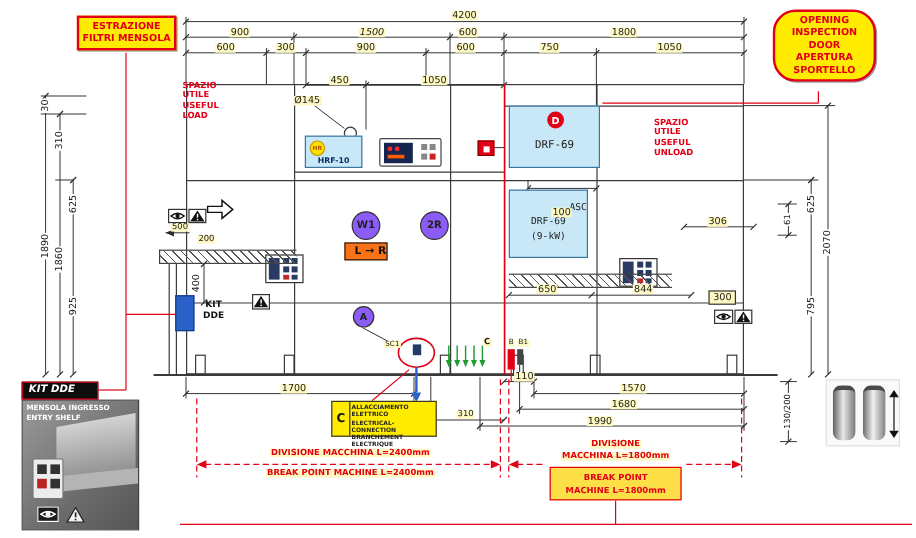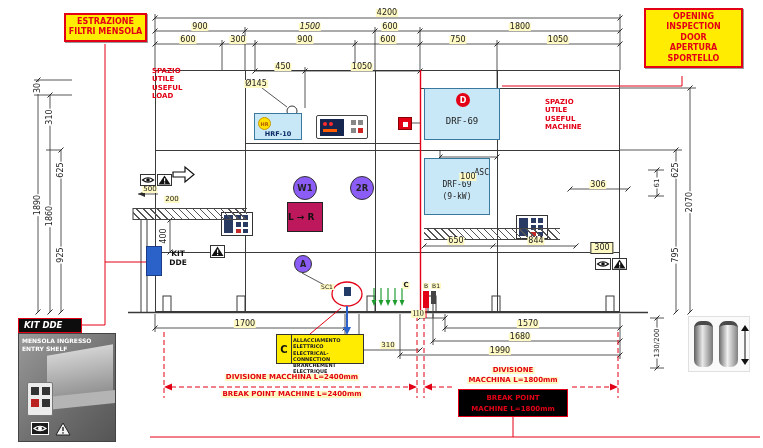--- a/index.html
+++ b/index.html
@@ -15,21 +15,21 @@
   .callout { position:absolute; background:#ffec00; border:2px solid #e30016; color:#e30016;
              font-weight:bold; text-align:center; font-size:8px; line-height:1.3; padding:2px 2px;
              z-index:4; box-shadow:1px 1px 0 #9a9a9a; }
   .note { position:absolute; color:#e30016; font-weight:bold; font-size:7px; line-height:1.18; z-index:3; }
   .bluebox { position:absolute; background:#c9e8f7; border:1px solid #3b78a0; z-index:2; }
   .circle-lbl { position:absolute; border:1px solid #333; border-radius:50%; background:#8b5cf6;
                 display:flex; align-items:center; justify-content:center; font-size:8.5px;
                 font-weight:bold; color:#222; z-index:3; }
   .hatch { position:absolute; border-top:1px solid #444; border-bottom:1px solid #444;
            background:repeating-linear-gradient(45deg, transparent 0 4px, #555 4px 5px); z-index:1; }
-  .divbox { position:absolute; border:1.5px solid #e30016; background:#000000; z-index:3;
+  .divbox { position:absolute; border:1.5px solid #e30016; background:#fde047; z-index:3;
             text-align:center; color:#e30016; font-weight:bold; font-size:7px; line-height:1.5; padding-top:3px; }
 </style>
 </head>
 <body>
 
 <div class="canvas">
 
   <svg width="763" height="448" viewBox="0 0 763 448" style="position:absolute;left:0;top:0;z-index:1">
 
     <g stroke="#3a3a3a" stroke-width="1" fill="none">
@@ -275,39 +275,39 @@
     </g>
   </svg>
 
   <div class="hatch" style="left:133px;top:208px;width:114px;height:12px;"></div>
   <div class="hatch" style="left:424px;top:228px;width:136px;height:12px;"></div>
 
   <div class="callout" style="left:64px;top:13px;width:83px;">
     <div>ESTRAZIONE</div>
     <div>FILTRI MENSOLA</div>
   </div>
-  <div class="callout" style="left:644px;top:8px;width:99px;">
+  <div class="callout" style="left:644px;top:8px;width:86px;border-radius:19px;">
     <div>OPENING</div>
     <div>INSPECTION</div>
     <div>DOOR</div>
     <div>APERTURA</div>
     <div>SPORTELLO</div>
   </div>
 
   <div class="note" style="left:152px;top:67px;">
     <div>SPAZIO</div>
       <div>UTILE</div>
     <div>USEFUL</div>
       <div>LOAD</div>
   </div>
   <div class="note" style="left:545px;top:98px;">
     <div>SPAZIO</div>
       <div>UTILE</div>
     <div>USEFUL</div>
-      <div>MACHINE</div>
+      <div>UNLOAD</div>
   </div>
 
   <div class="dim" style="left:387px;top:9px;">4200</div>
   <div class="dim" style="left:200px;top:23px;">900</div>
   <div class="dim" style="left:310px;top:23px;font-style:italic;">1500</div>
   <div class="dim" style="left:390px;top:23px;">600</div>
   <div class="dim" style="left:520px;top:23px;">1800</div>
   <div class="dim" style="left:188px;top:36px;">600</div>
   <div class="dim" style="left:238px;top:36px;">300</div>
   <div class="dim" style="left:305px;top:36px;">900</div>
@@ -318,21 +318,21 @@
   <div class="dim" style="left:362px;top:63px;">1050</div>
   <div class="dim" style="left:256px;top:80px;">Ø145</div>
   <div class="dim t7" style="left:150px;top:186px;">500</div>
   <div class="dim t7" style="left:172px;top:196px;">200</div>
   <div class="dim" style="left:468px;top:148px;margin-top:25px;">100</div>
   <div class="dim" style="left:598px;top:181px;">306</div>
   <div class="dim" style="left:456px;top:237px;">650</div>
   <div class="dim" style="left:536px;top:237px;">844</div>
   <div class="dim" style="left:602px;top:242px;border:1px solid #333;padding:1px 3px;">300</div>
   <div class="dim" style="left:245px;top:320px;">1700</div>
-  <div class="dim" style="left:418px;top:310px;font-family:Liberation Serif, serif;">110</div>
+  <div class="dim" style="left:437px;top:310px;">110</div>
   <div class="dim" style="left:528px;top:320px;">1570</div>
   <div class="dim" style="left:520px;top:333px;">1680</div>
   <div class="dim" style="left:500px;top:347px;">1990</div>
   <div class="dim t7" style="left:352px;top:342px;">55</div>
   <div class="dim t7" style="left:388px;top:342px;">310</div>
 
   <div class="dimv" style="left:38px;top:88px;">30</div>
   <div class="dimv" style="left:50px;top:117px;">310</div>
   <div class="dimv" style="left:61px;top:170px;">625</div>
   <div class="dimv" style="left:38px;top:205px;">1890</div>
@@ -384,21 +384,21 @@
   <div class="circle-lbl" style="left:293px;top:176px;width:24px;height:24px;">
     <span>W1</span>
   </div>
   <div class="circle-lbl" style="left:350px;top:176px;width:24px;height:24px;">
     <span>2R</span>
   </div>
   <div class="circle-lbl" style="left:294px;top:255px;width:18px;height:18px;font-size:8px;">
     <span>A</span>
   </div>
 
-  <div style="position:absolute;left:287px;top:202px;width:36px;height:30px;border:1.5px solid #222;background:#be185d;z-index:3;display:flex;align-items:center;justify-content:flex-start;">
+  <div style="position:absolute;left:287px;top:202px;width:36px;height:15px;border:1.5px solid #222;background:#f97316;z-index:3;display:flex;align-items:center;justify-content:flex-end;">
     <span style="font-size:9px;font-weight:bold;color:#111;">L → R</span>
   </div>
 
   <div style="position:absolute;left:146px;top:246px;width:16px;height:30px;background:#2b62c9;border:1px solid #1a3c86;z-index:2;"></div>
   <div style="position:absolute;left:166px;top:249px;width:24px;text-align:center;font-size:7.5px;font-weight:bold;color:#111;line-height:1.25;z-index:3;">
     <div>KIT</div>
     <div>DDE</div>
   </div>
 
   <div class="dim t6" style="left:327px;top:284px;">SC1</div>

